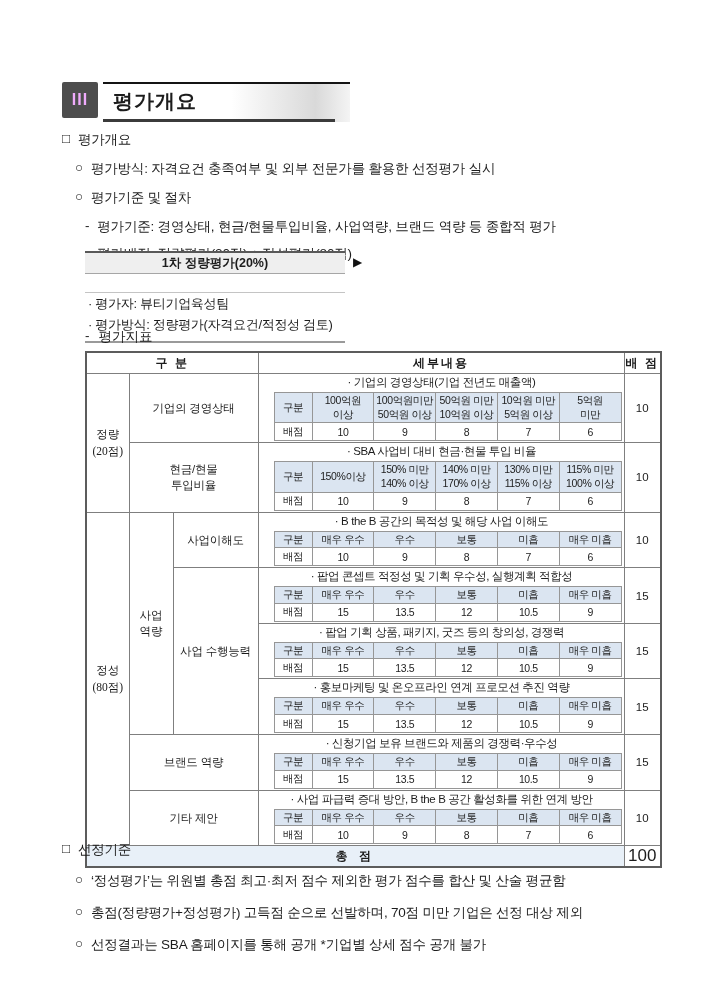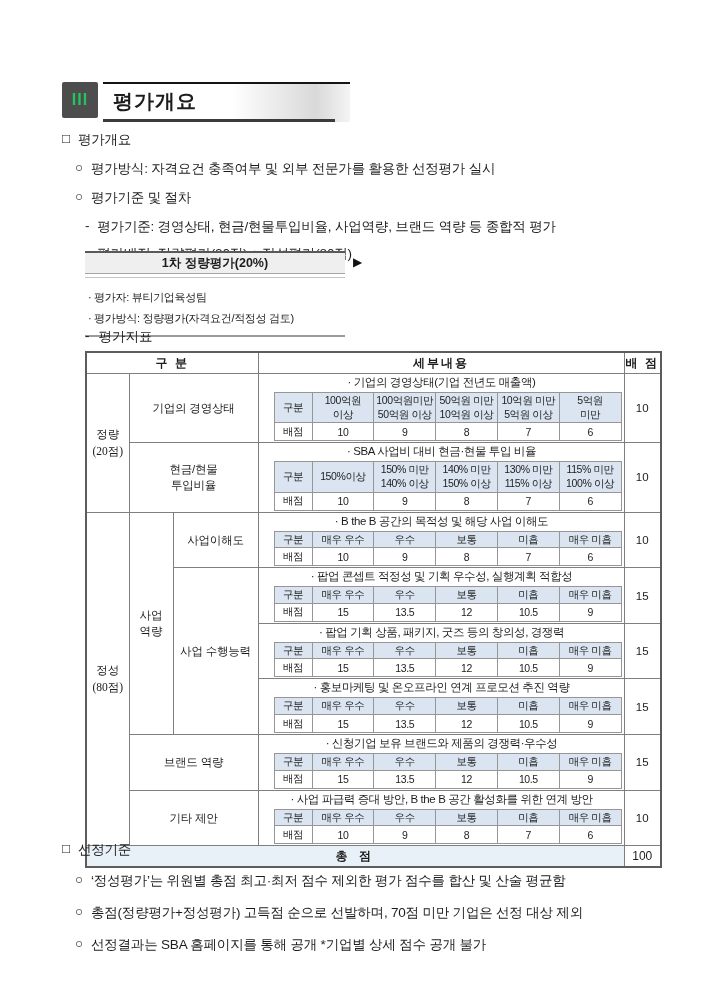--- a/index.html
+++ b/index.html
@@ -5,21 +5,21 @@
   html,body { margin:0; padding:0; background:#fff; }
   .page {
     position:relative; width:707px; height:1000px; background:#ffffff;
     font-family:"Liberation Sans","DejaVu Sans",sans-serif; color:#1c1c1c;
     overflow:hidden;
   }
 
   
   .title-row { position:absolute; left:62px; top:82px; display:flex; align-items:flex-start; }
   .badge {
-    width:36px; height:36px; background:#4d4d4d; color:#22c55e; border-radius:2px;
+    width:36px; height:36px; background:#4d4d4d; color:#f0abfc; border-radius:2px;
     display:flex; align-items:center; justify-content:center;
     font-size:16px; font-weight:bold; letter-spacing:1px;
   }
   .title-wrap {
     margin-left:5px; width:247px; border-top:2px solid #141414; padding-top:3px;
     background:linear-gradient(90deg, rgba(255,255,255,0) 52%, #d9d9d9 86%, #f4f4f4 100%);
   }
   .title-text {
     display:inline-block; width:222px; font-size:20px; font-weight:bold;
     padding:1px 0 4px 10px; border-bottom:3px solid #3b3b3b; letter-spacing:1px;
@@ -39,22 +39,22 @@
   
   .process { position:absolute; left:85px; top:251px; width:575px; display:flex; }
   .pbox.left { width:260px; } .pbox.right { width:290px; }
   .parrow { width:25px; text-align:center; font-size:12px; padding-top:4px; color:#111; }
   .phead {
     height:20px; line-height:20px; background:#efefef; text-align:center;
     border-top:2px solid #595959; border-bottom:1px solid #a6a6a6;
     font-weight:bold; font-size:12.5px;
   }
   .pbody {
-    margin-top:3px; border-top:1px solid #c4c4c4; border-bottom:2px solid #9a9a9a;
-    padding:9px 3px 6px 3px; font-size:11px; letter-spacing:-0.3px;
+    margin-top:18px; border-top:1px solid #c4c4c4; border-bottom:2px solid #9a9a9a;
+    padding:0 3px 6px 3px; font-size:13px; letter-spacing:-0.3px;
   }
   .pbody .pl { line-height:21px; white-space:nowrap; }
 
   .indicator { position:absolute; left:85px; top:328px; font-size:13.5px; }
   .indicator .mk { margin-right:9px; }
 
   
   .mtable {
     position:absolute; left:85px; top:351px; width:575px;
     border-collapse:collapse; table-layout:fixed; font-size:11px;
@@ -65,21 +65,21 @@
   .group { white-space:pre-line; font-size:11.5px; line-height:1.45;font-family:Liberation Serif, serif; }
   .cat { white-space:pre-line; font-size:11.5px; line-height:1.45; letter-spacing:-0.2px; }
   .detail-cell { text-align:left; vertical-align:top; padding:3px 4px 4px 5px; }
   .dtitle { font-size:11.5px; letter-spacing:-0.4px; margin:1px 0 2px 1px; white-space:nowrap; }
   .weight { font-size:11.5px; }
   .inner { border-collapse:collapse; table-layout:fixed; width:348px; margin:1px 0 1px 15px; font-size:10.5px; }
   .inner td { border:1px solid #969696; text-align:center; padding:1px 0; letter-spacing:-0.4px; }
   .inner .ih { background:#dbe5f1; white-space:pre-line; line-height:1.3; }
   .inner .iv { height:15px; background:#fff; }
   .total-label { background:#e8f0f8; height:20px; font-weight:bold; font-size:12px; letter-spacing:4px; }
-  .total-score { font-size:12px; background:#fff; }
+  .total-score { font-size:17px; background:#fff; }
 </style>
 </head>
 <body>
 
 <div class="page">
 
   <div class="title-row">
     <div class="badge">III</div>
     <div class="title-wrap">
       <span class="title-text">평가개요</span>
@@ -197,21 +197,21 @@
                 <col>
                 <col>
               </colgroup>
             <tbody>
                 <tr>
               <td class="ih">구분</td>
               <td class="ih">150%이상</td>
               <td class="ih">150% 미만
 140% 이상</td>
               <td class="ih">140% 미만
-150% 이상</td>
+170% 이상</td>
               <td class="ih">130% 미만
 115% 이상</td>
               <td class="ih">115% 미만
 100% 이상</td>
             </tr>
             <tr>
               <td class="iv">배점</td>
               <td class="iv">10</td>
               <td class="iv">9</td>
               <td class="iv">8</td>

